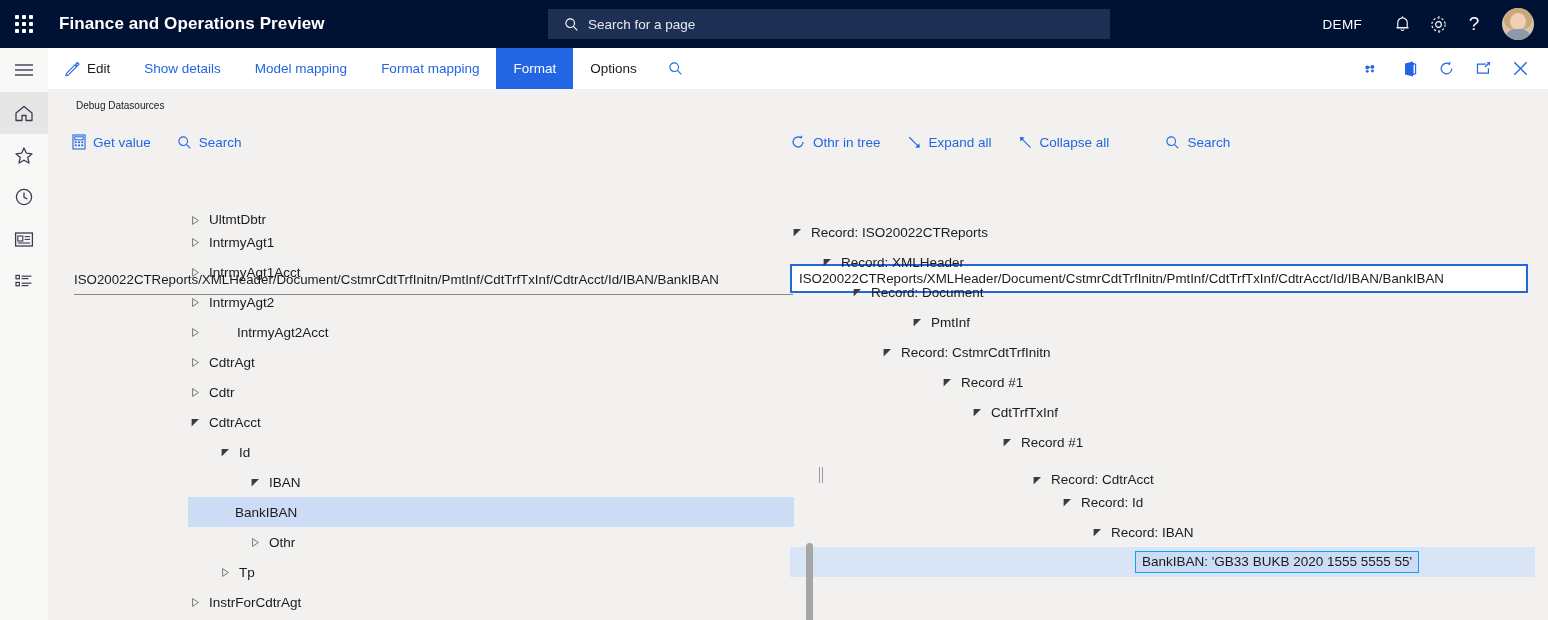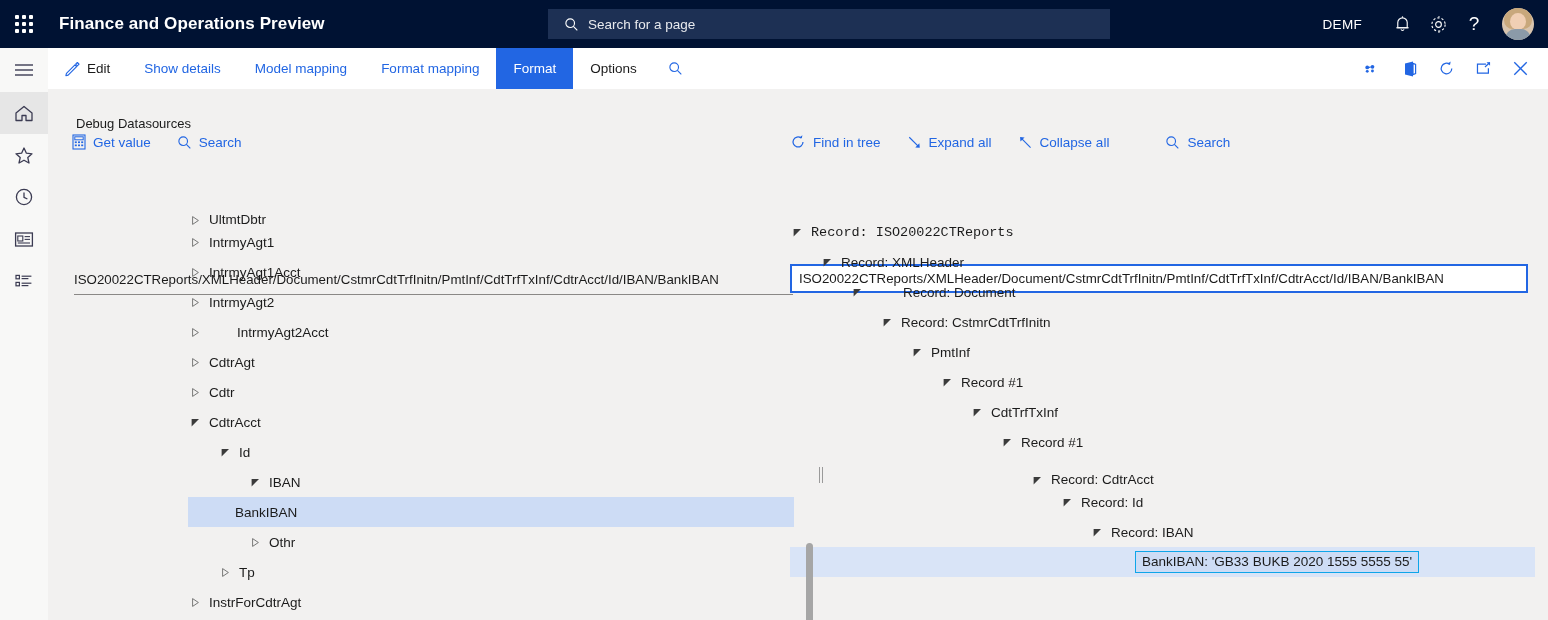--- a/index.html
+++ b/index.html
@@ -166,22 +166,22 @@
 
   
   .content {
     position: absolute;
     left: 48px; top: 89px;
     width: 1500px; height: 531px;
     background: #f2f1f0;
   }
   .page-title {
     position: absolute;
-    left: 28px; top: 27px;
-    font-size: 13px;
+    left: 28px; top: 11px;
+    font-size: 10px;
     color: #1b1b1b;
   }
 
   .act-row-left {
     position: absolute;
     left: 24px; top: 45px;
     display: flex; align-items: center;
   }
   .act-row-right {
     position: absolute;
@@ -521,21 +521,21 @@
     </div>
 
     <div class="act-row-right">
       <div class="act">
         <span>
           <svg width="16" height="16" viewBox="0 0 17 17">
             <path d="M13.8 8.5 a5.3 5.3 0 1 1 -1.9 -4.1" fill="none" stroke="#2266e3" stroke-width="1.3"></path>
             <path d="M13.2 1.4 L12.6 4.6 L9.5 4 Z" fill="#2266e3"></path>
           </svg>
         </span>
-        <span class="lbl">Find in tree</span>
+        <span class="lbl">Othr in tree</span>
       </div>
       <div class="act">
         <span>
           <svg width="15" height="15" viewBox="0 0 16 16">
             <line x1="2.4" y1="2.4" x2="12.4" y2="12.4" stroke="#2266e3" stroke-width="1.2"></line>
             <path d="M13.6 13.6 L8.8 13.2 L13.2 8.8 Z" fill="#2266e3"></path>
           </svg>
         </span>
         <span class="lbl">Expand all</span>
       </div>
@@ -666,59 +666,59 @@
         <div class="tnode" style="padding-left: 116px;">
           <span class="chev">
             <svg width="9" height="9" viewBox="0 0 9 9">
               <path d="M1.6 0.6 L1.6 8.4 L7.4 4.5 Z" fill="none" stroke="#6a6a6a" stroke-width="0.9"></path>
             </svg>
           </span>
           <span>InstrForCdtrAgt</span>
         </div>
       </div>
     <div class="tree-right" id="tree-right">
-        <div class="tnode" style="padding-left: 0px; font-family: Liberation Mono, monospace;">
+        <div class="tnode" style="padding-left: 0px;">
           <span class="chev">
             <svg width="9" height="9" viewBox="0 0 9 9">
               <path d="M0.6 1 L8 1 L0.6 8.4 Z" fill="#3b3b3b"></path>
             </svg>
           </span>
           <span>Record: ISO20022CTReports</span>
         </div>
         <div class="tnode" style="padding-left: 30px;">
           <span class="chev">
             <svg width="9" height="9" viewBox="0 0 9 9">
               <path d="M0.6 1 L8 1 L0.6 8.4 Z" fill="#3b3b3b"></path>
             </svg>
           </span>
           <span>Record: XMLHeader</span>
         </div>
-        <div class="tnode" style="padding-left: 60px; gap: 32px;">
+        <div class="tnode" style="padding-left: 60px;">
           <span class="chev">
             <svg width="9" height="9" viewBox="0 0 9 9">
               <path d="M0.6 1 L8 1 L0.6 8.4 Z" fill="#3b3b3b"></path>
             </svg>
           </span>
           <span>Record: Document</span>
         </div>
+        <div class="tnode" style="padding-left: 120px;">
+          <span class="chev">
+            <svg width="9" height="9" viewBox="0 0 9 9">
+              <path d="M0.6 1 L8 1 L0.6 8.4 Z" fill="#3b3b3b"></path>
+            </svg>
+          </span>
+          <span>PmtInf</span>
+        </div>
         <div class="tnode" style="padding-left: 90px;">
           <span class="chev">
             <svg width="9" height="9" viewBox="0 0 9 9">
               <path d="M0.6 1 L8 1 L0.6 8.4 Z" fill="#3b3b3b"></path>
             </svg>
           </span>
           <span>Record: CstmrCdtTrfInitn</span>
-        </div>
-        <div class="tnode" style="padding-left: 120px;">
-          <span class="chev">
-            <svg width="9" height="9" viewBox="0 0 9 9">
-              <path d="M0.6 1 L8 1 L0.6 8.4 Z" fill="#3b3b3b"></path>
-            </svg>
-          </span>
-          <span>PmtInf</span>
         </div>
         <div class="tnode" style="padding-left: 150px;">
           <span class="chev">
             <svg width="9" height="9" viewBox="0 0 9 9">
               <path d="M0.6 1 L8 1 L0.6 8.4 Z" fill="#3b3b3b"></path>
             </svg>
           </span>
           <span>Record #1</span>
         </div>
         <div class="tnode" style="padding-left: 180px;">

